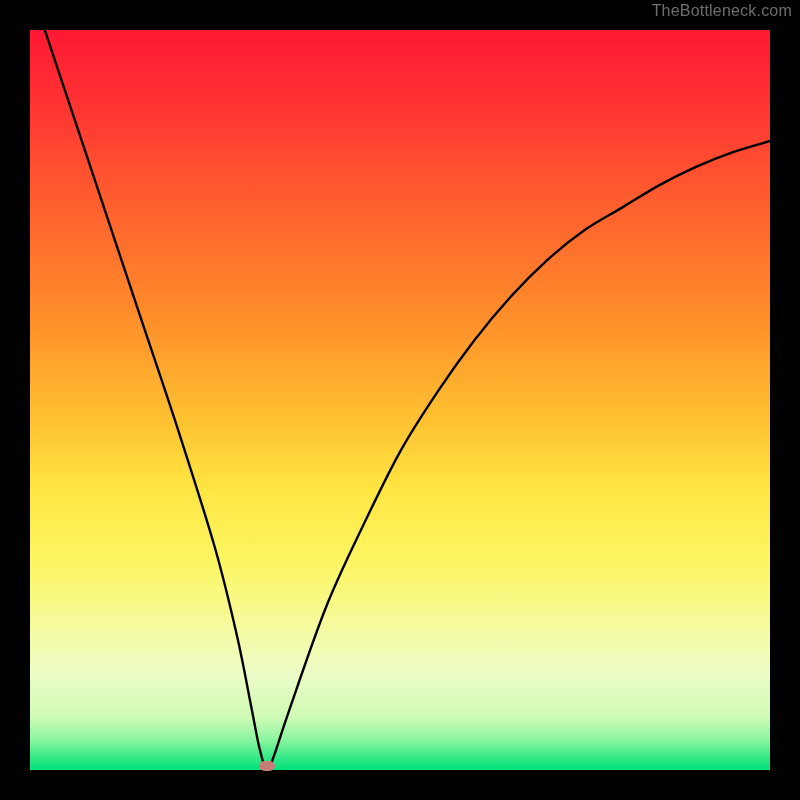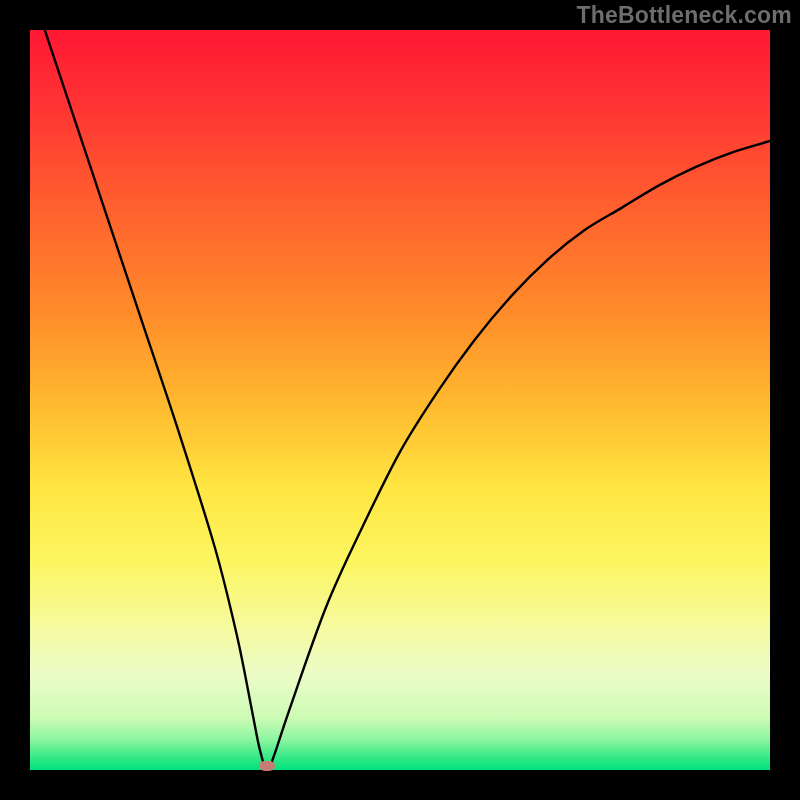--- a/index.html
+++ b/index.html
@@ -38,22 +38,22 @@
       #88f59f 96%,
       #39e987 98.2%,
       #00e27d 100%
     );
   }
   .watermark {
     position: absolute;
     top: 2px;
     right: 8px;
     color: #6d6d6d;
-    font-size: 23px;
-    font-weight: 700;
+    font-size: 16px;
+    font-weight: 400;
     letter-spacing: 0.2px;
     user-select: none;
   }
   svg.curve {
     position: absolute;
     left: 0;
     top: 0;
   }
   .marker {
     position: absolute;

